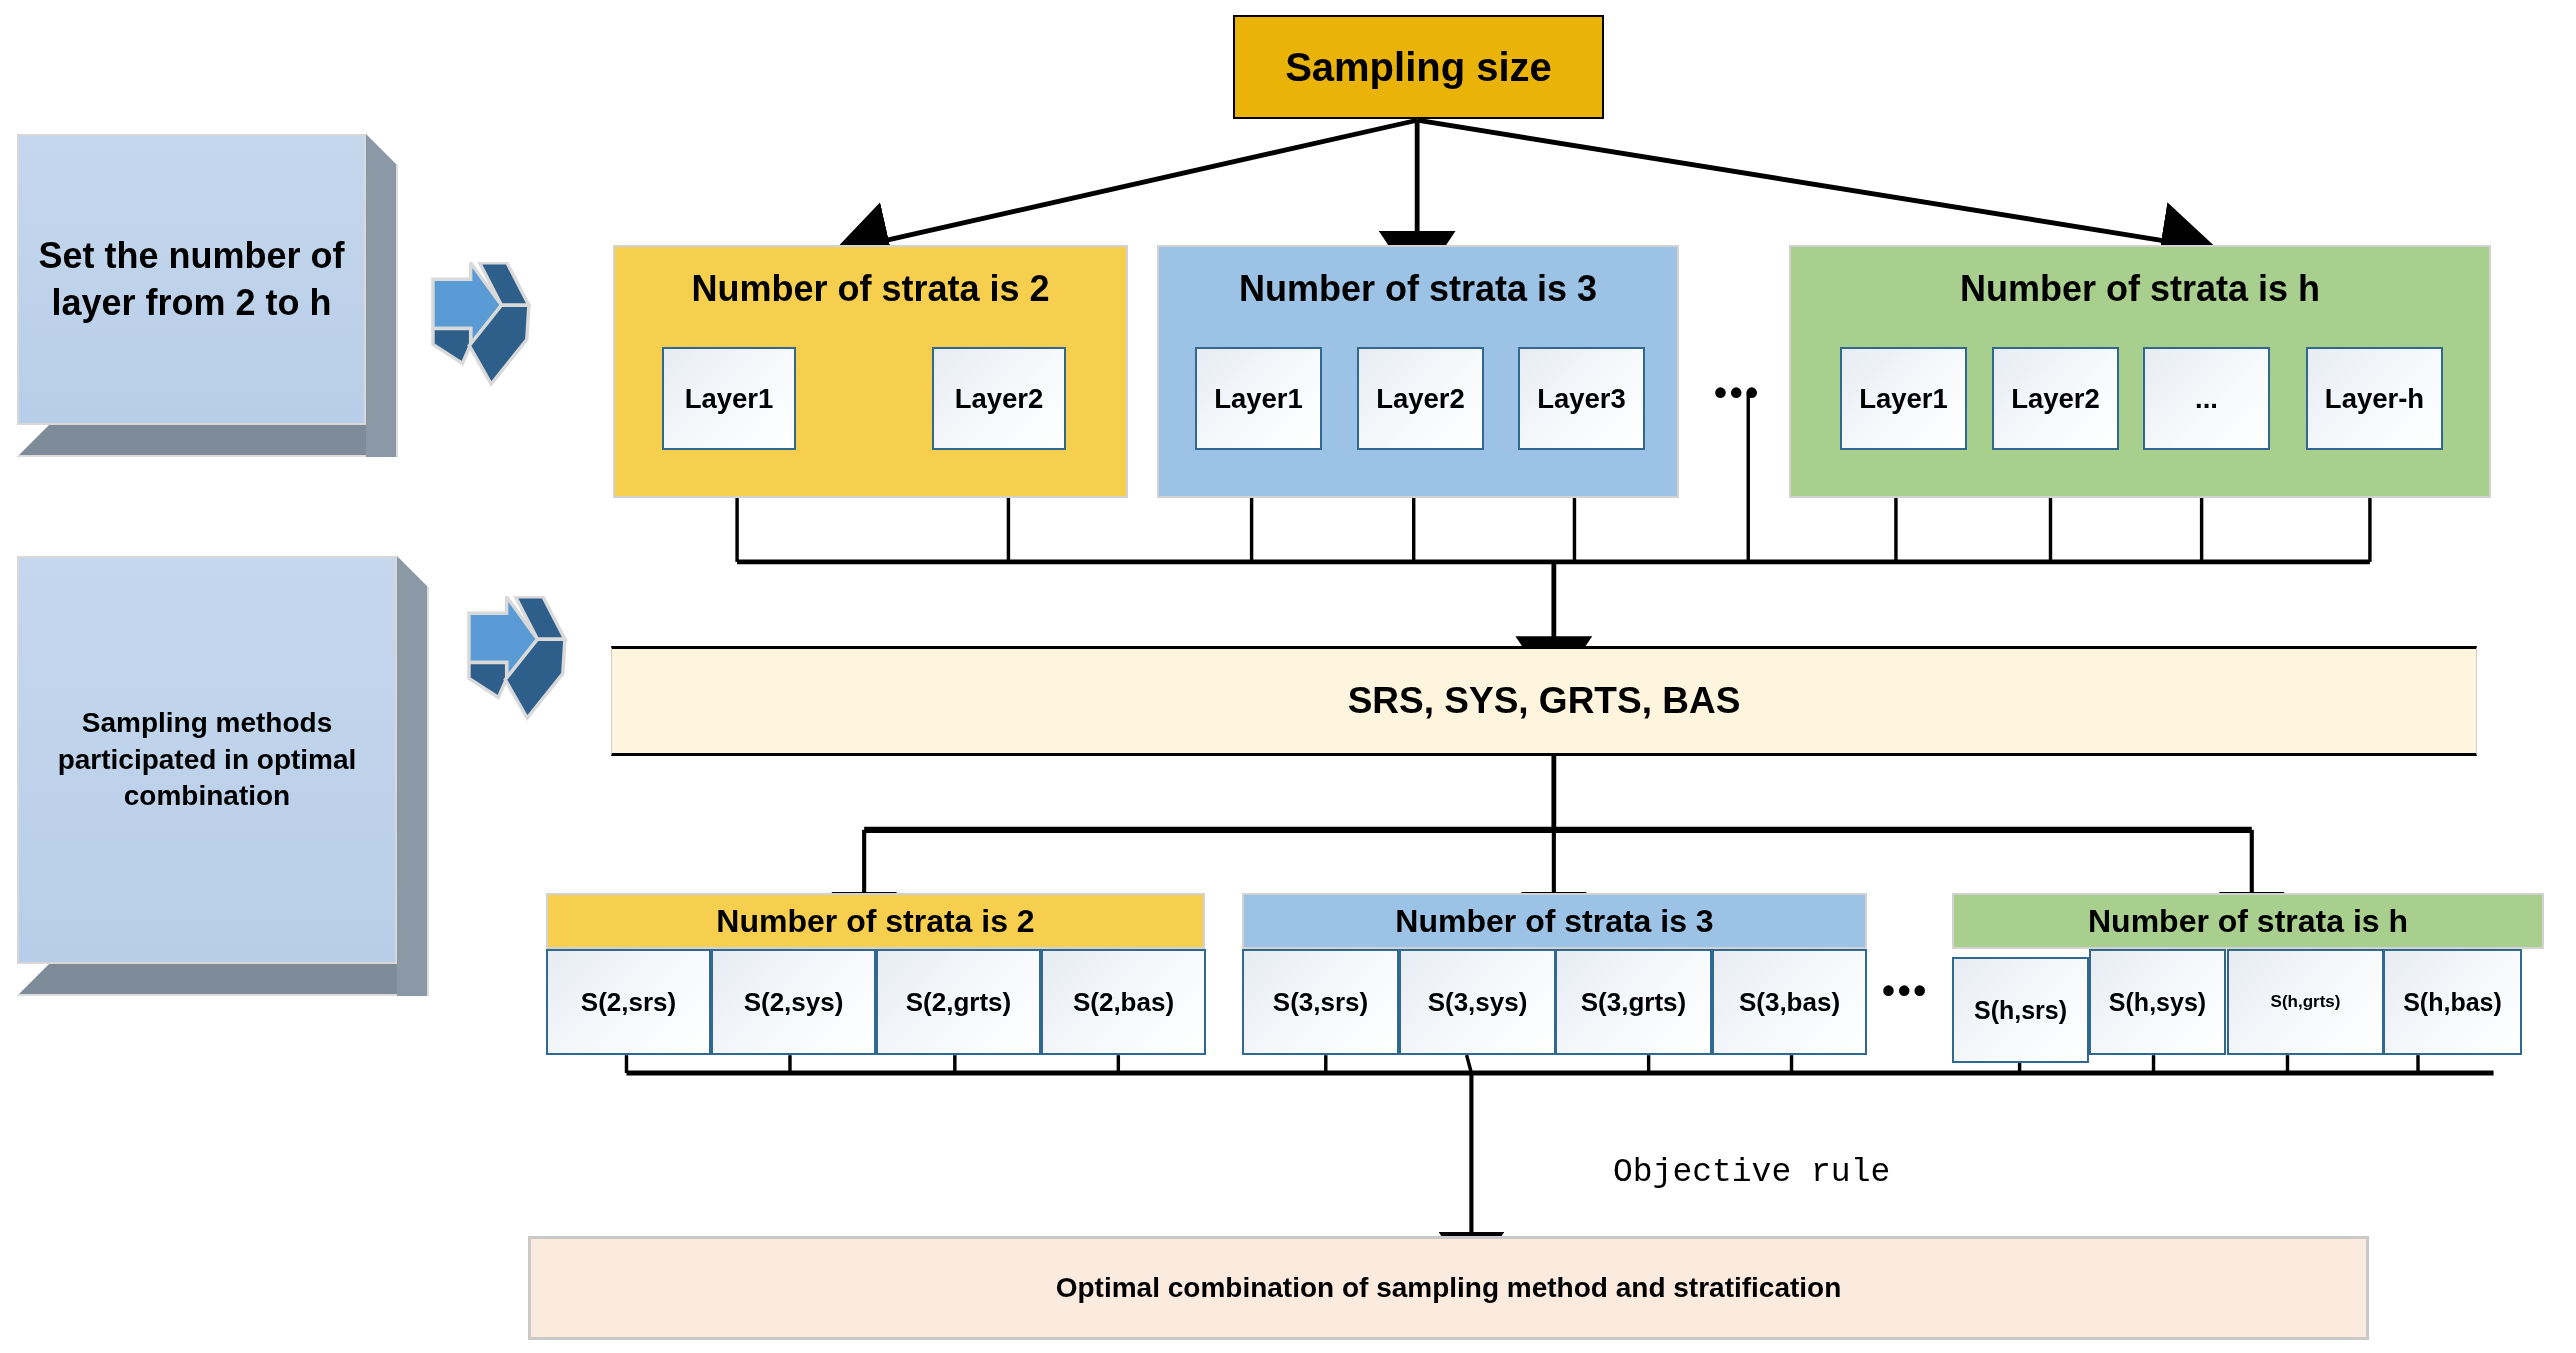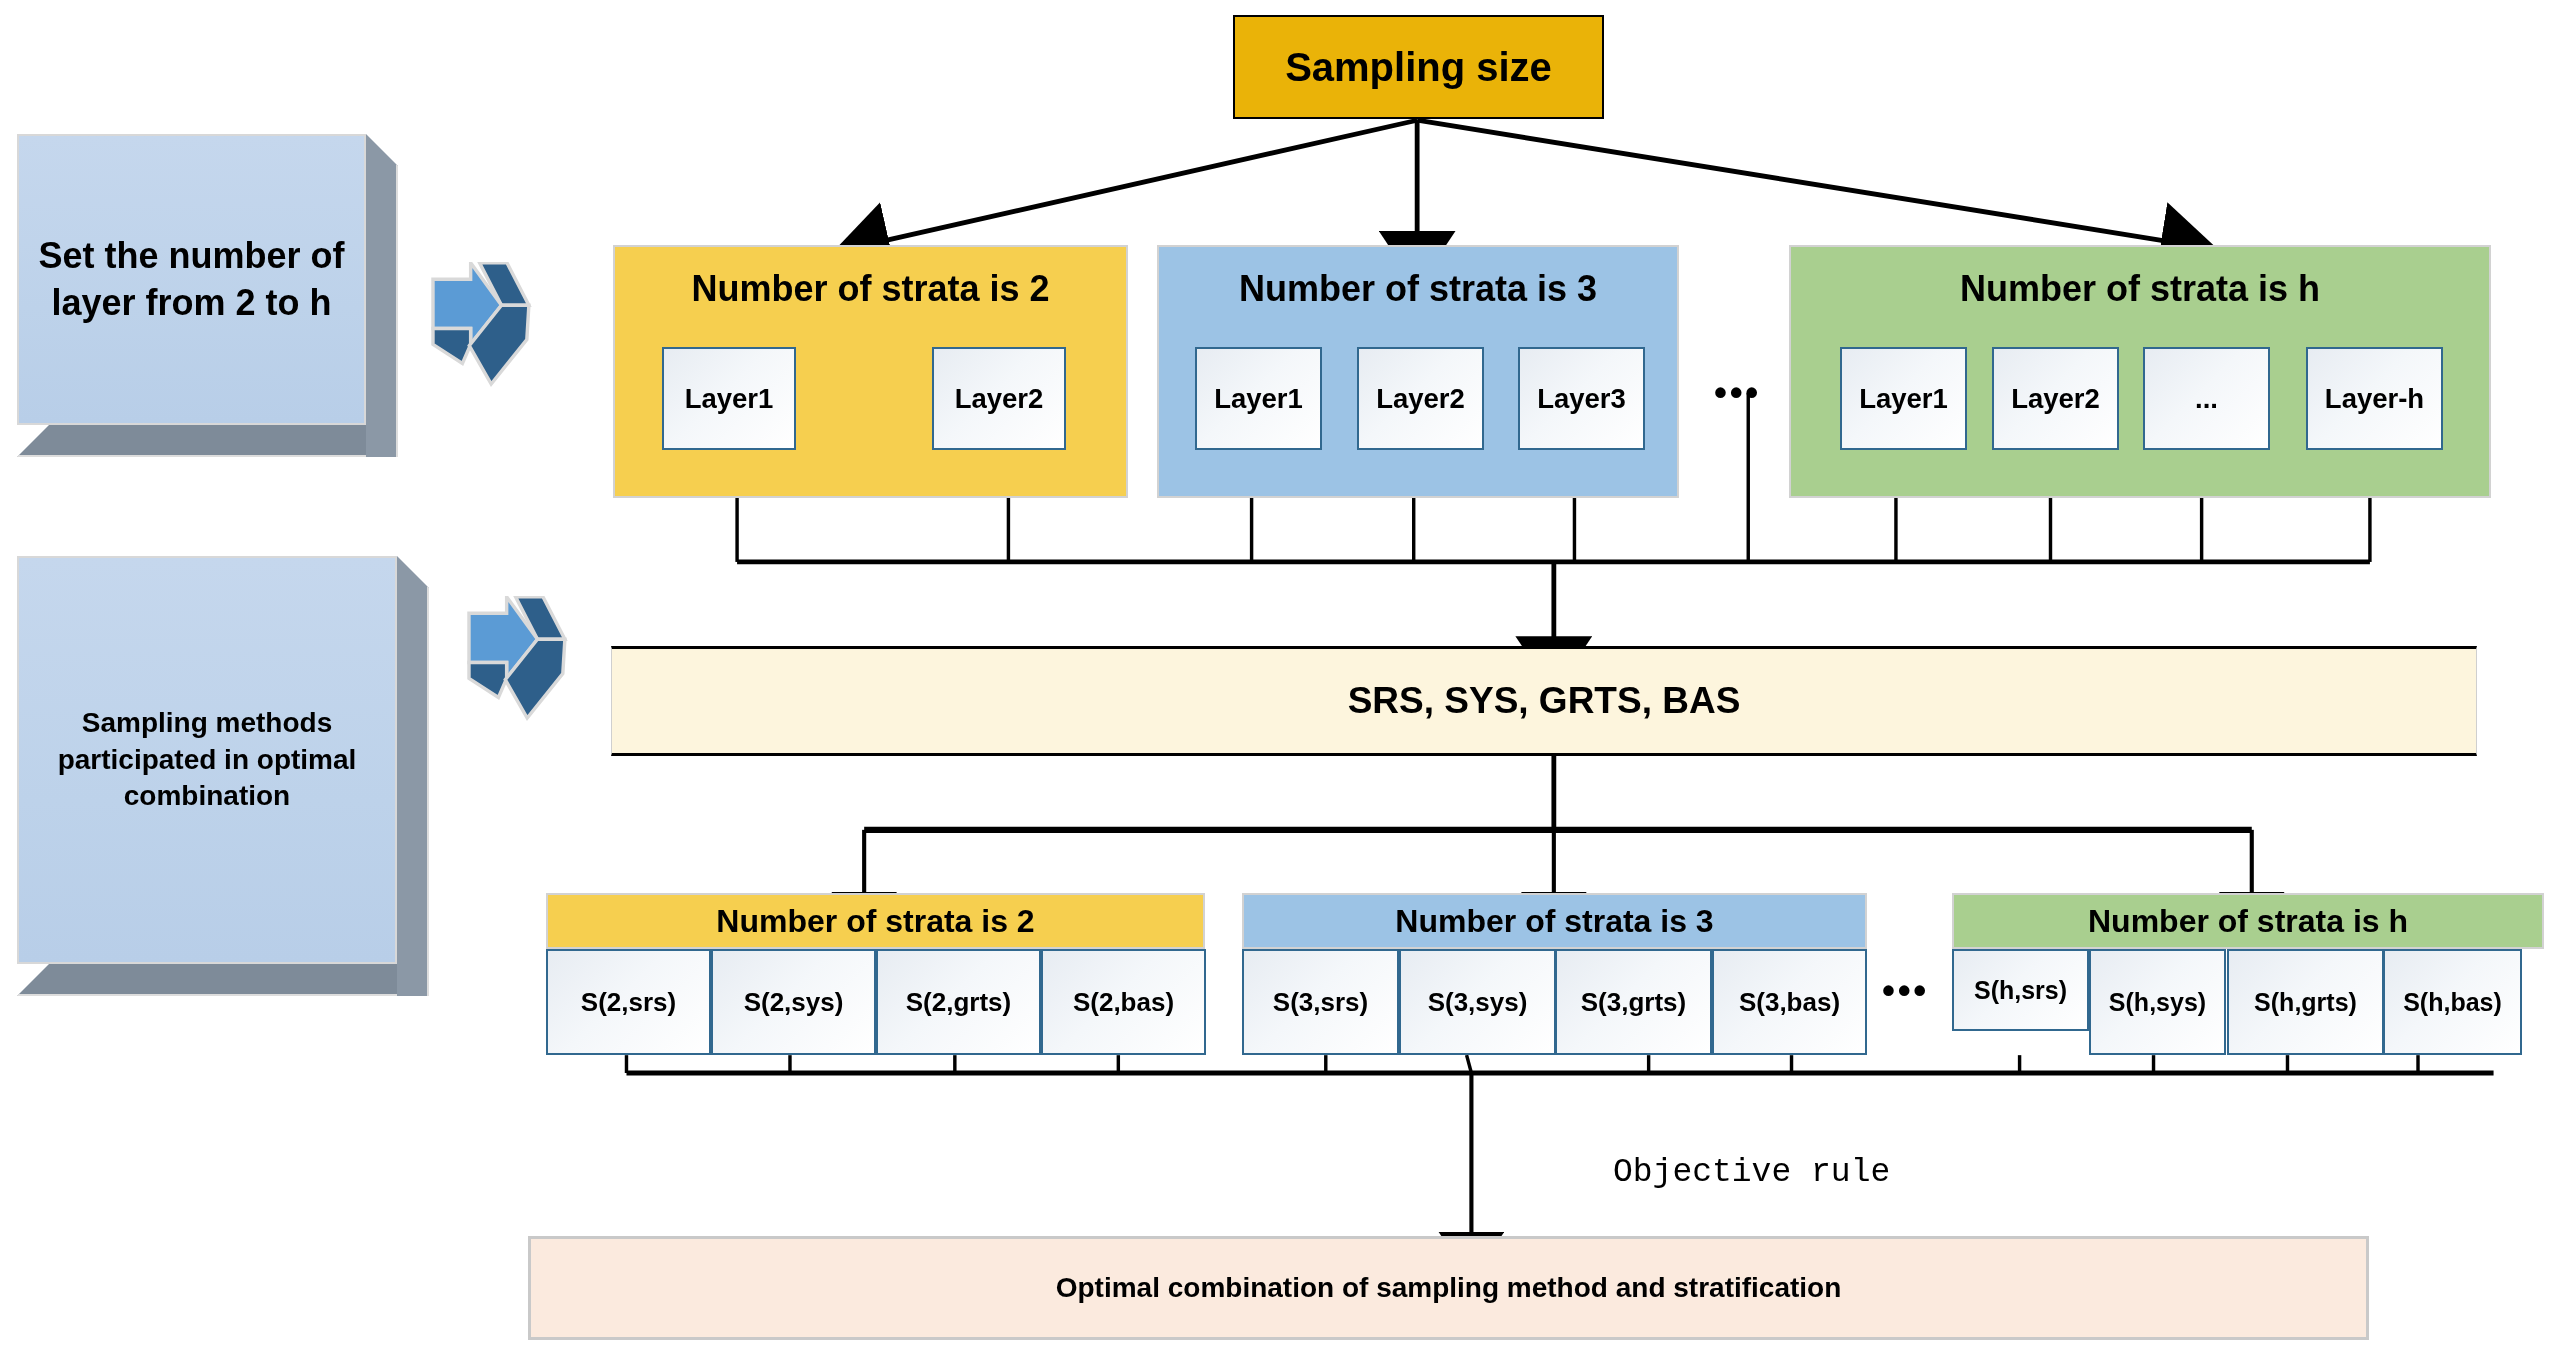--- a/index.html
+++ b/index.html
@@ -204,23 +204,23 @@
   <div class="layerbox" style="left:313px;top:56px;width:157px;height:106px;font-size:26px;">S(3,grts)</div>
   <div class="layerbox" style="left:470px;top:56px;width:155px;height:106px;font-size:26px;">S(3,bas)</div>
 </div>
 
 <div class="dots" style="left:1882px;top:972px;font-size:37px;">•••</div>
 
 <div class="abs" style="left:1952px;top:893px;width:592px;height:162px;">
   <div class="abs" style="left:0;top:0;width:592px;height:56px;background:#a9cf8f;
        border:2.7px solid #d2d2d2;box-sizing:border-box;display:flex;align-items:center;
        justify-content:center;font-weight:bold;font-size:32px;">Number of strata is h</div>
-  <div class="layerbox" style="left:0px;top:56px;width:137px;height:82px;font-size:25px;">S(h,srs)</div>
+  <div class="layerbox" style="left:0px;top:64px;width:137px;height:106px;font-size:25px;">S(h,srs)</div>
   <div class="layerbox" style="left:137px;top:56px;width:137px;height:106px;font-size:25px;">S(h,sys)</div>
-  <div class="layerbox" style="left:275px;top:56px;width:157px;height:106px;font-size:25px;">S(h,grts)</div>
+  <div class="layerbox" style="left:275px;top:56px;width:157px;height:106px;font-size:17px;">S(h,grts)</div>
   <div class="layerbox" style="left:431px;top:56px;width:139px;height:106px;font-size:25px;">S(h,bas)</div>
 </div>
 
 <div class="objlabel" style="left:1613px;top:1154px;font-size:33px;">Objective rule</div>
 
 <div class="abs finalbar" style="left:528px;top:1236px;width:1841px;height:104px;font-size:28px;">
   <span>Optimal combination of sampling method and stratification</span>
 </div>
 
 

